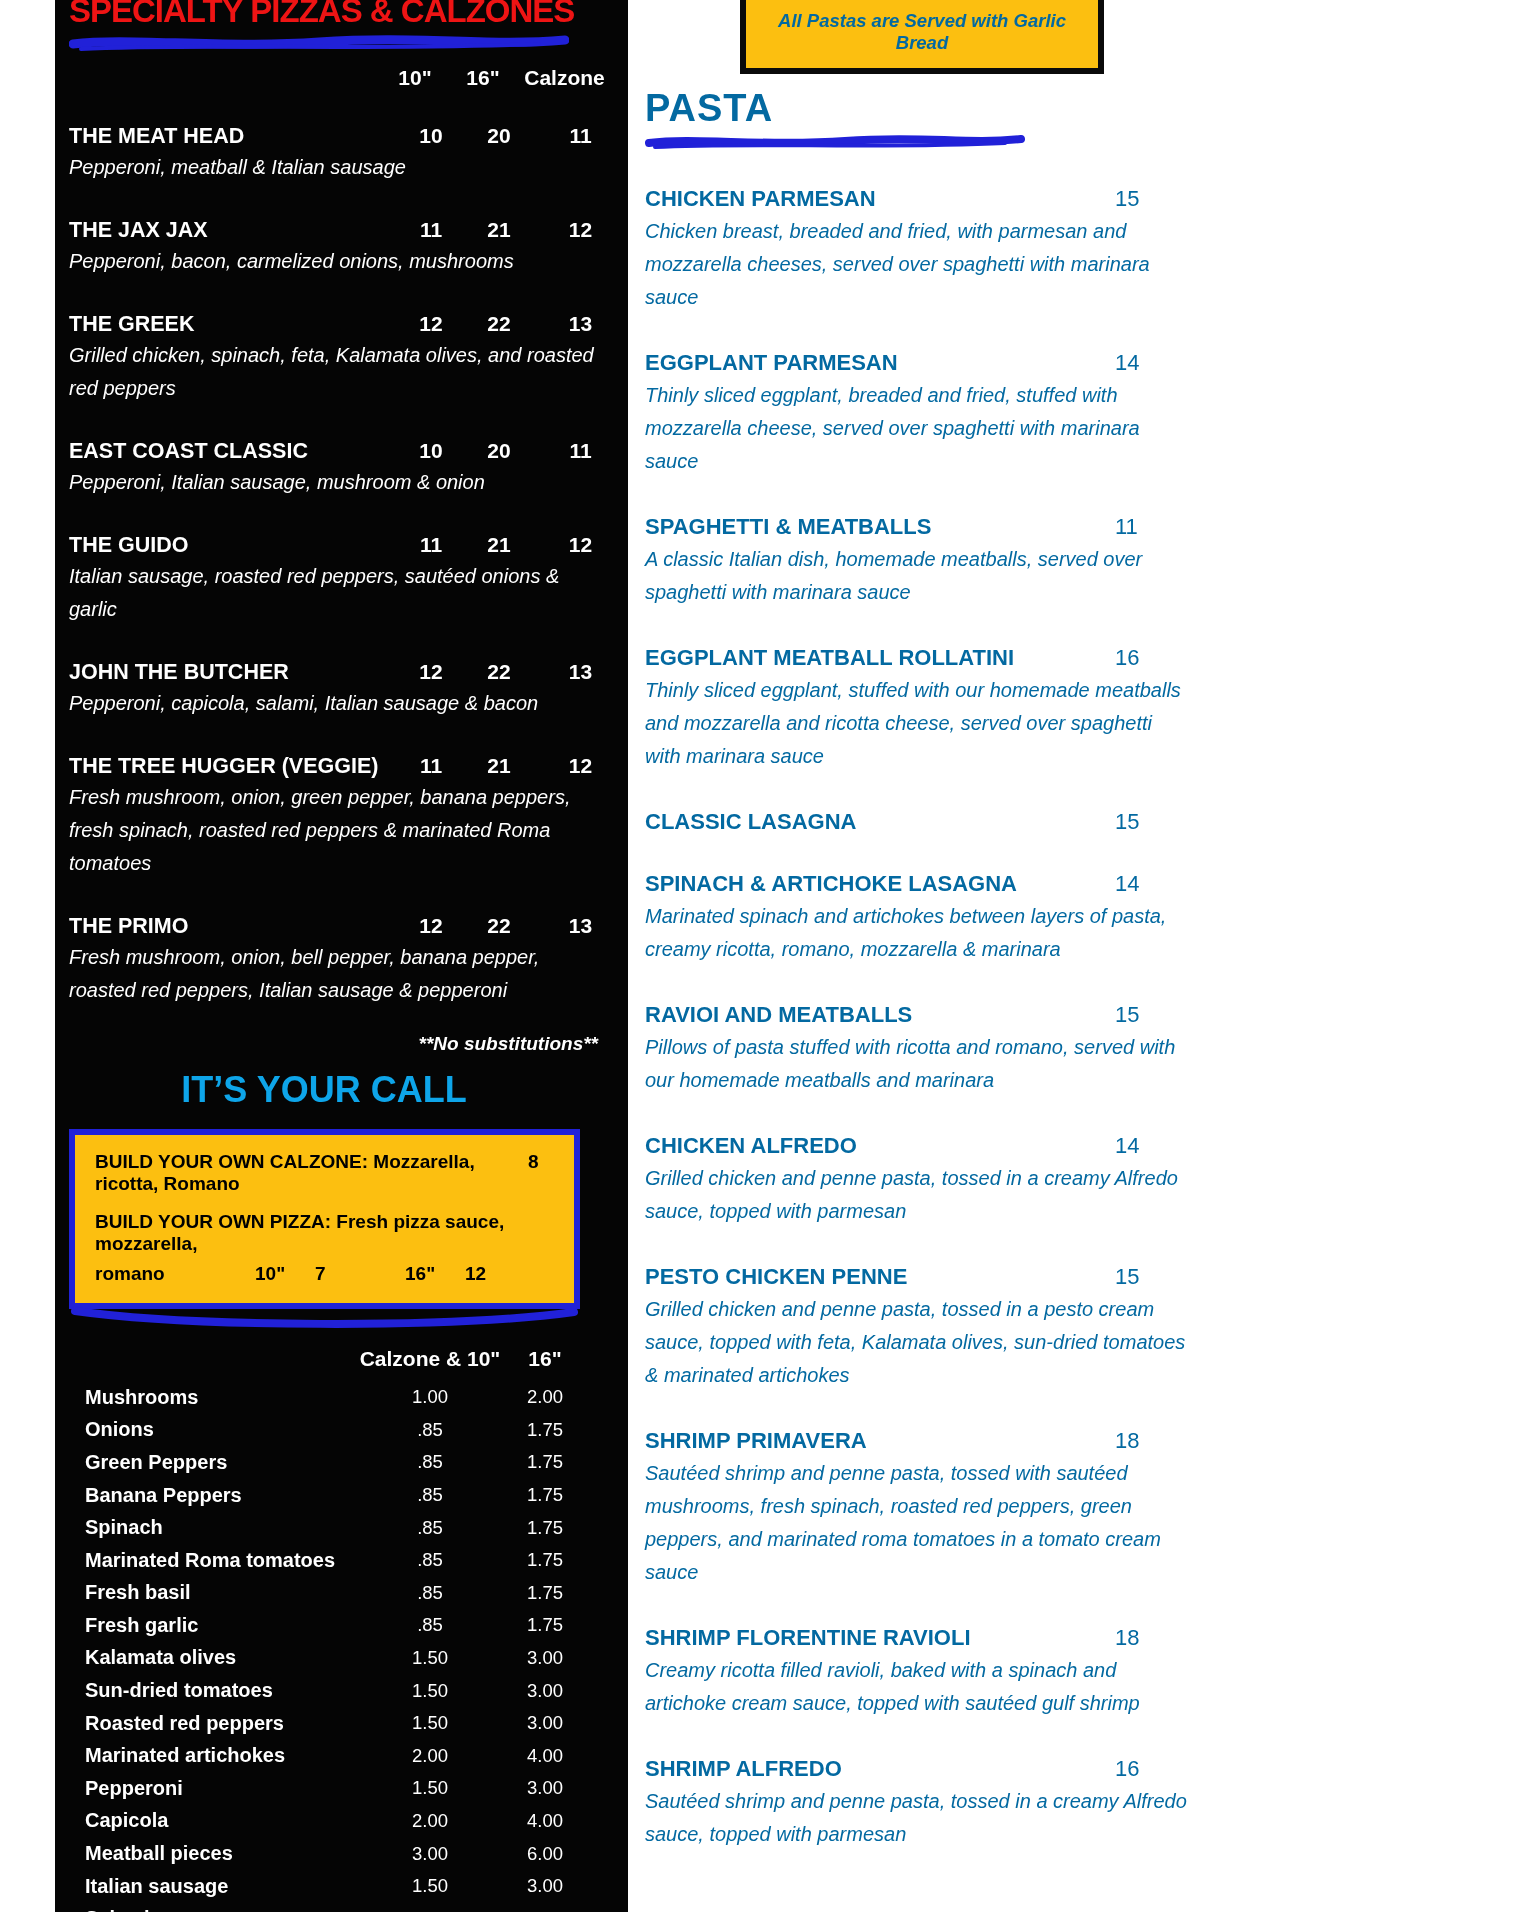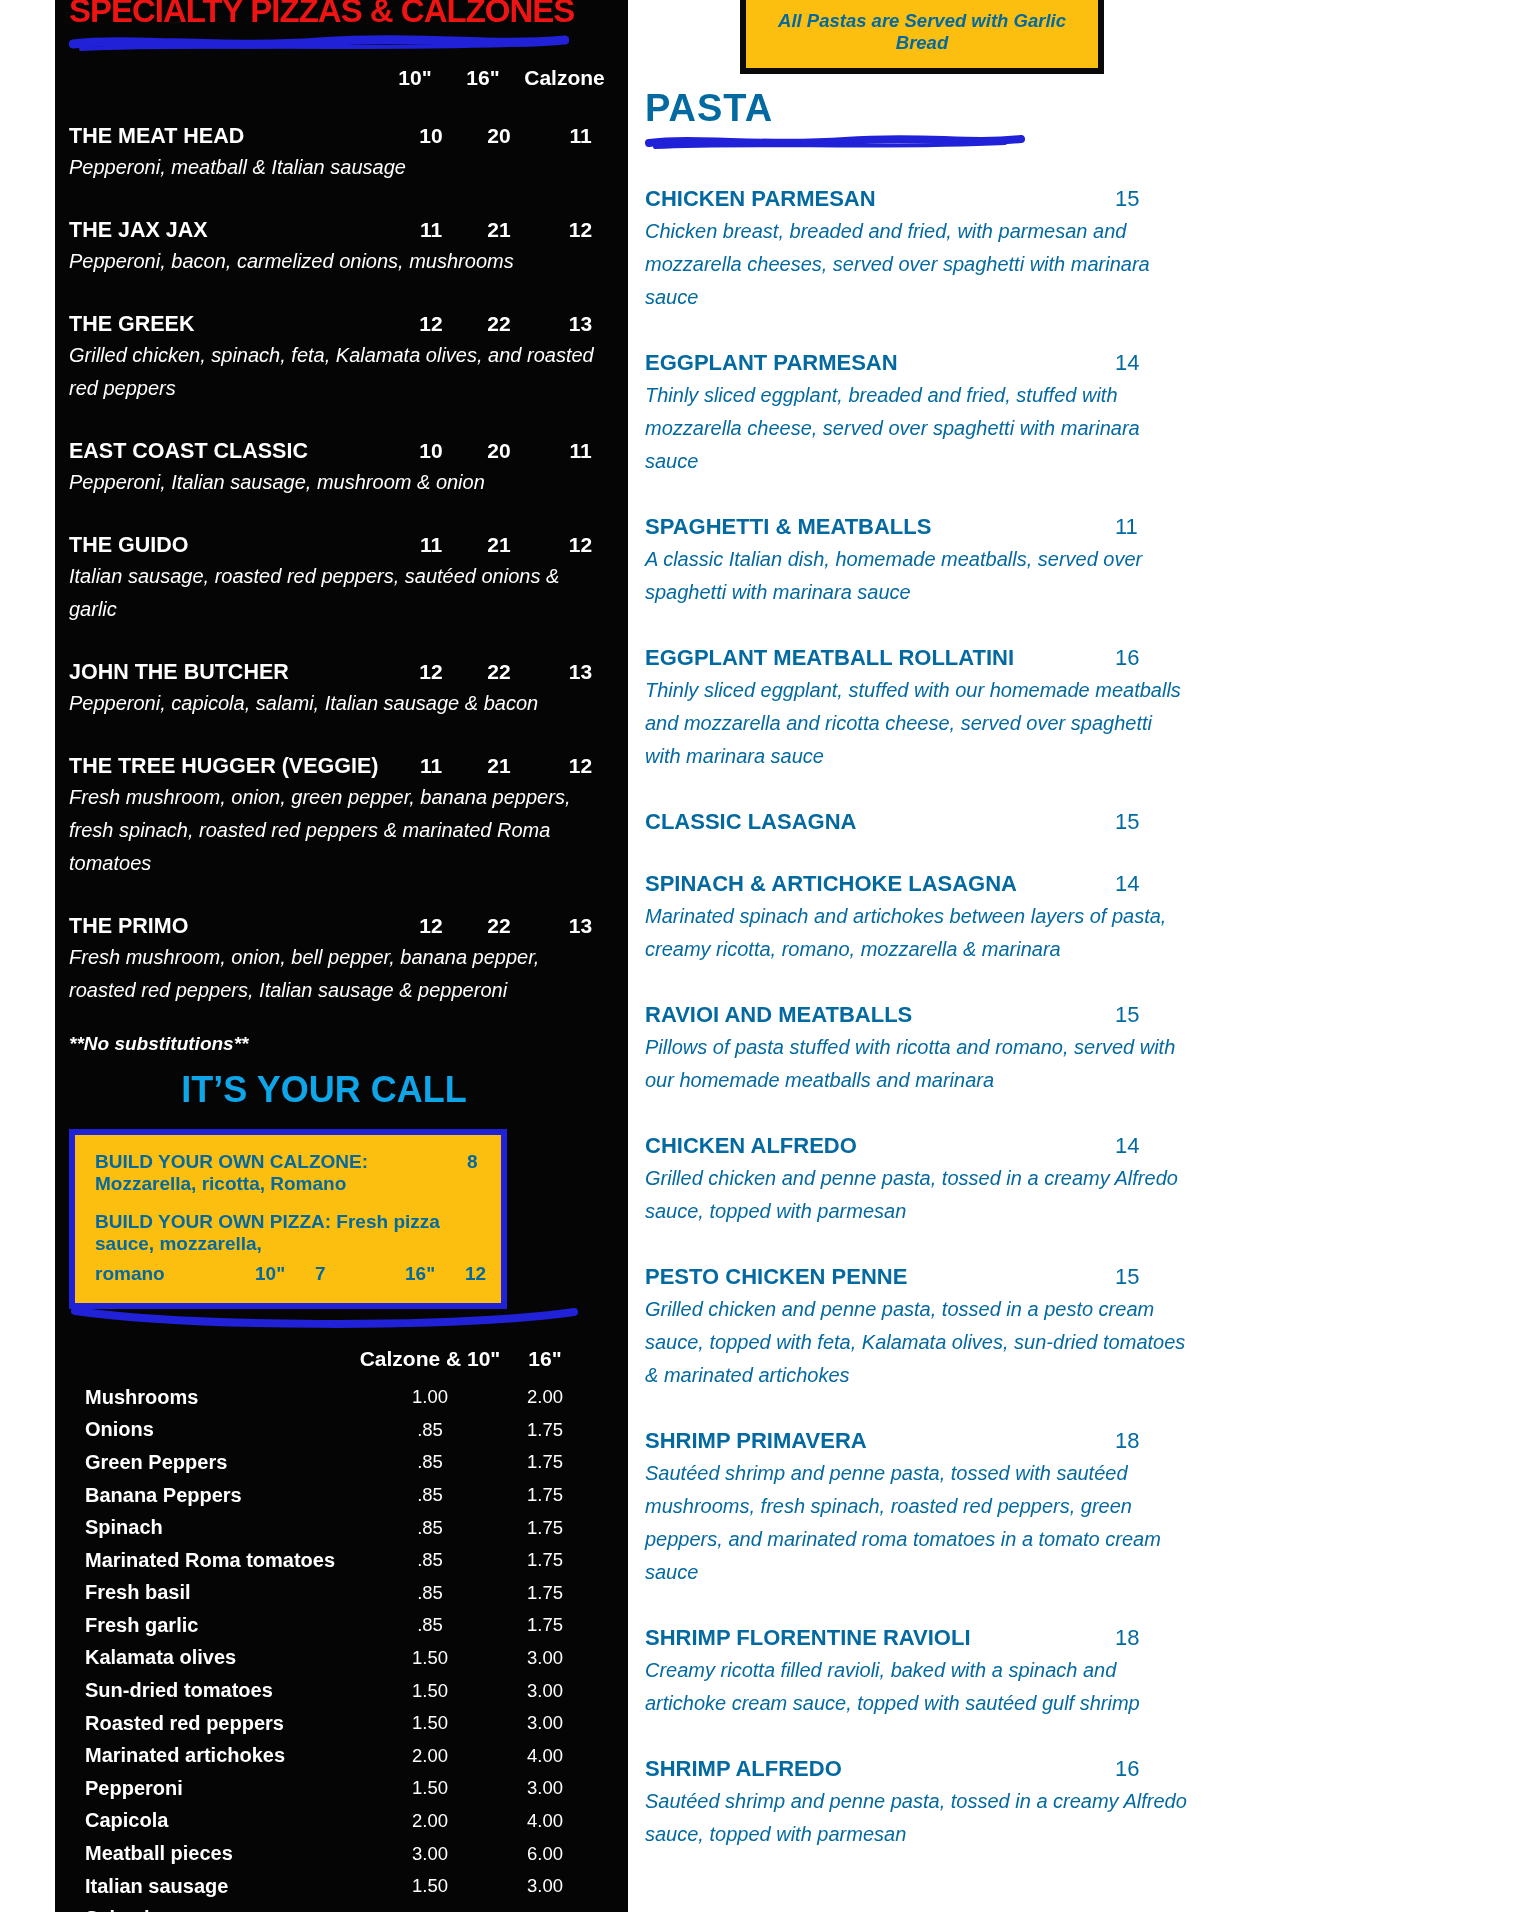--- a/index.html
+++ b/index.html
@@ -15,24 +15,24 @@
   .scribble{display:block;margin-top:4px}
   .size-head{display:grid;grid-template-columns:1fr 68px 68px 95px;padding-right:16px;
              margin-top:14px;font-weight:bold;font-size:21px}
   .size-head span{text-align:center;white-space:nowrap}
   .pizza-item{margin-top:34px}
   .pizza-row{display:grid;grid-template-columns:1fr 68px 68px 95px;
              align-items:baseline}
   .pizza-name{font-weight:bold;font-size:21.5px;white-space:nowrap}
   .pz-price{text-align:center;font-weight:bold;font-size:21px}
   .pizza-desc{font-style:italic;font-size:20px;line-height:33px;margin-top:2px;padding-right:28px}
-  .note{margin-top:26px;text-align:left;font-weight:bold;font-style:italic;font-size:19px;padding-right:40px}
+  .note{margin-top:26px;text-align:right;font-weight:bold;font-style:italic;font-size:19px;padding-right:30px}
   .call-title{margin-top:14px;text-align:center;color:#0ea5e9;font-weight:bold;font-size:36px;padding-right:49px}
-  .build-box{margin-top:18px;width:438px;border:6px solid #2121d8;background:#fcbf10;
-             color:#0369a1;padding:16px 0 18px 20px;box-sizing:border-box}
+  .build-box{margin-top:18px;width:511px;border:6px solid #2121d8;background:#fcbf10;
+             color:#000000;padding:16px 12px 18px 20px;box-sizing:border-box}
   .bb-row1{display:flex;font-weight:bold;font-size:19px}
   .bb-text{flex:1}
   .bb-price{width:34px}
   .bb-line2{margin-top:16px;font-weight:bold;font-size:19px}
   .bb-line3{margin-top:8px;font-weight:bold;font-size:19px;display:flex}
   .bb-l{width:160px}.bb-s1{width:60px}.bb-p1{width:90px}.bb-s2{width:60px}
   .swoosh{display:block;margin-top:-2px}
   .top-head{position:relative;height:26px;margin-top:16px;font-weight:bold;font-size:21px}
   .top-head .th1{position:absolute;left:361px;transform:translateX(-50%);white-space:nowrap}
   .top-head .th2{position:absolute;left:476px;transform:translateX(-50%)}

